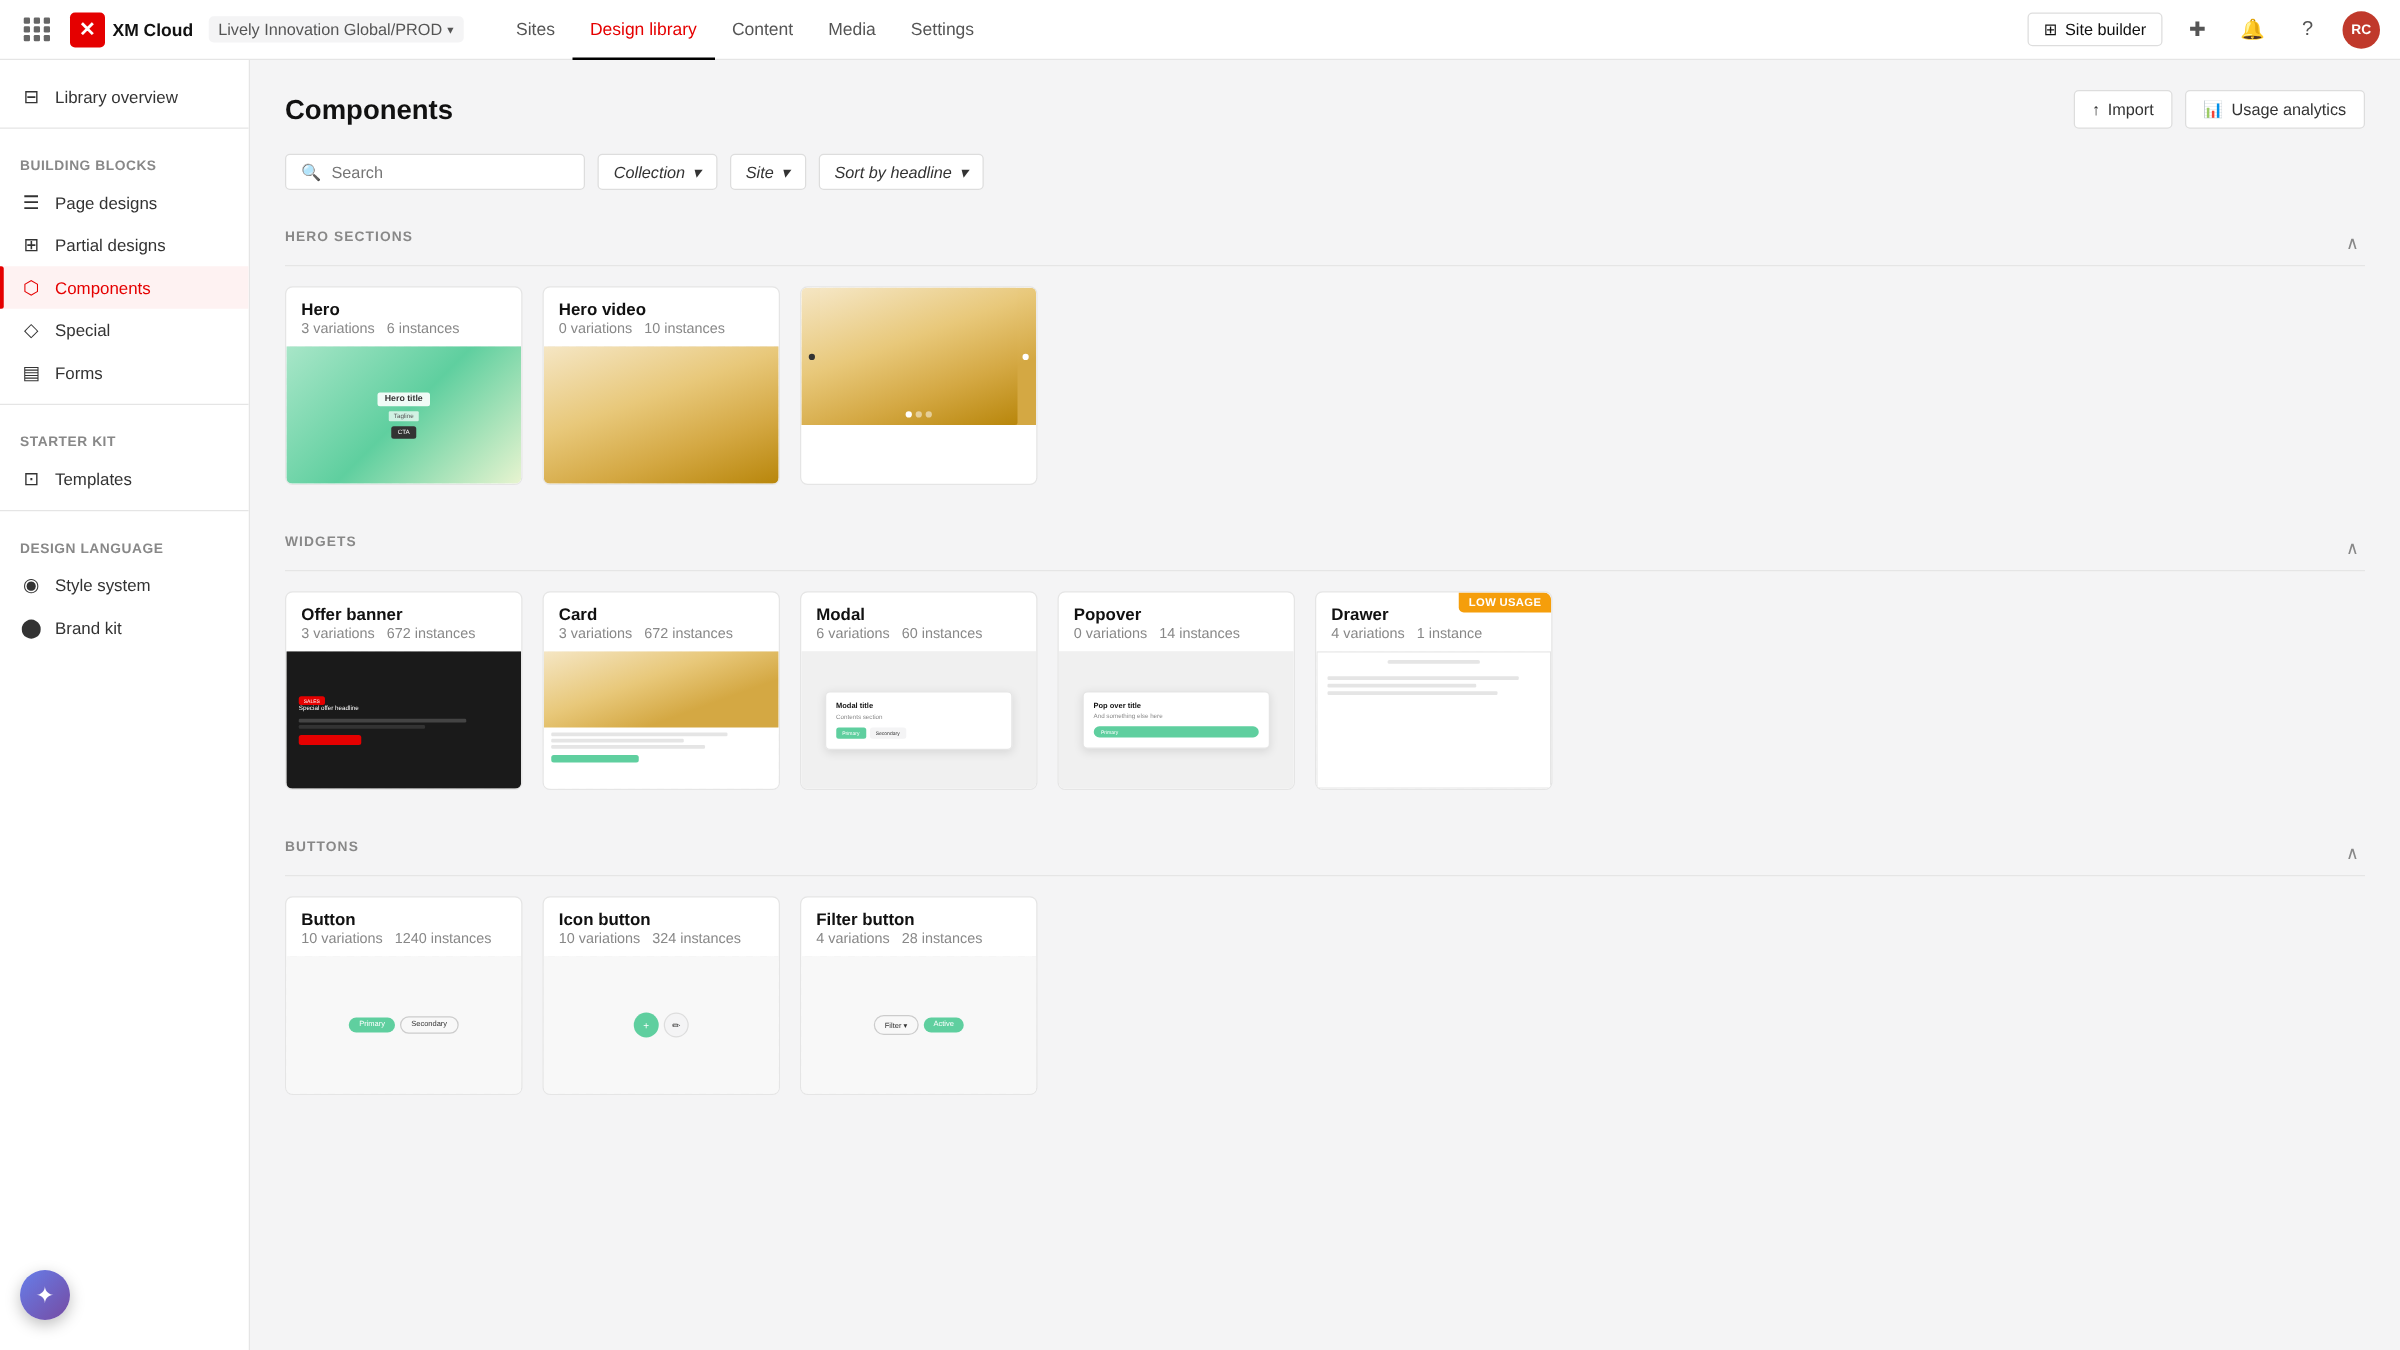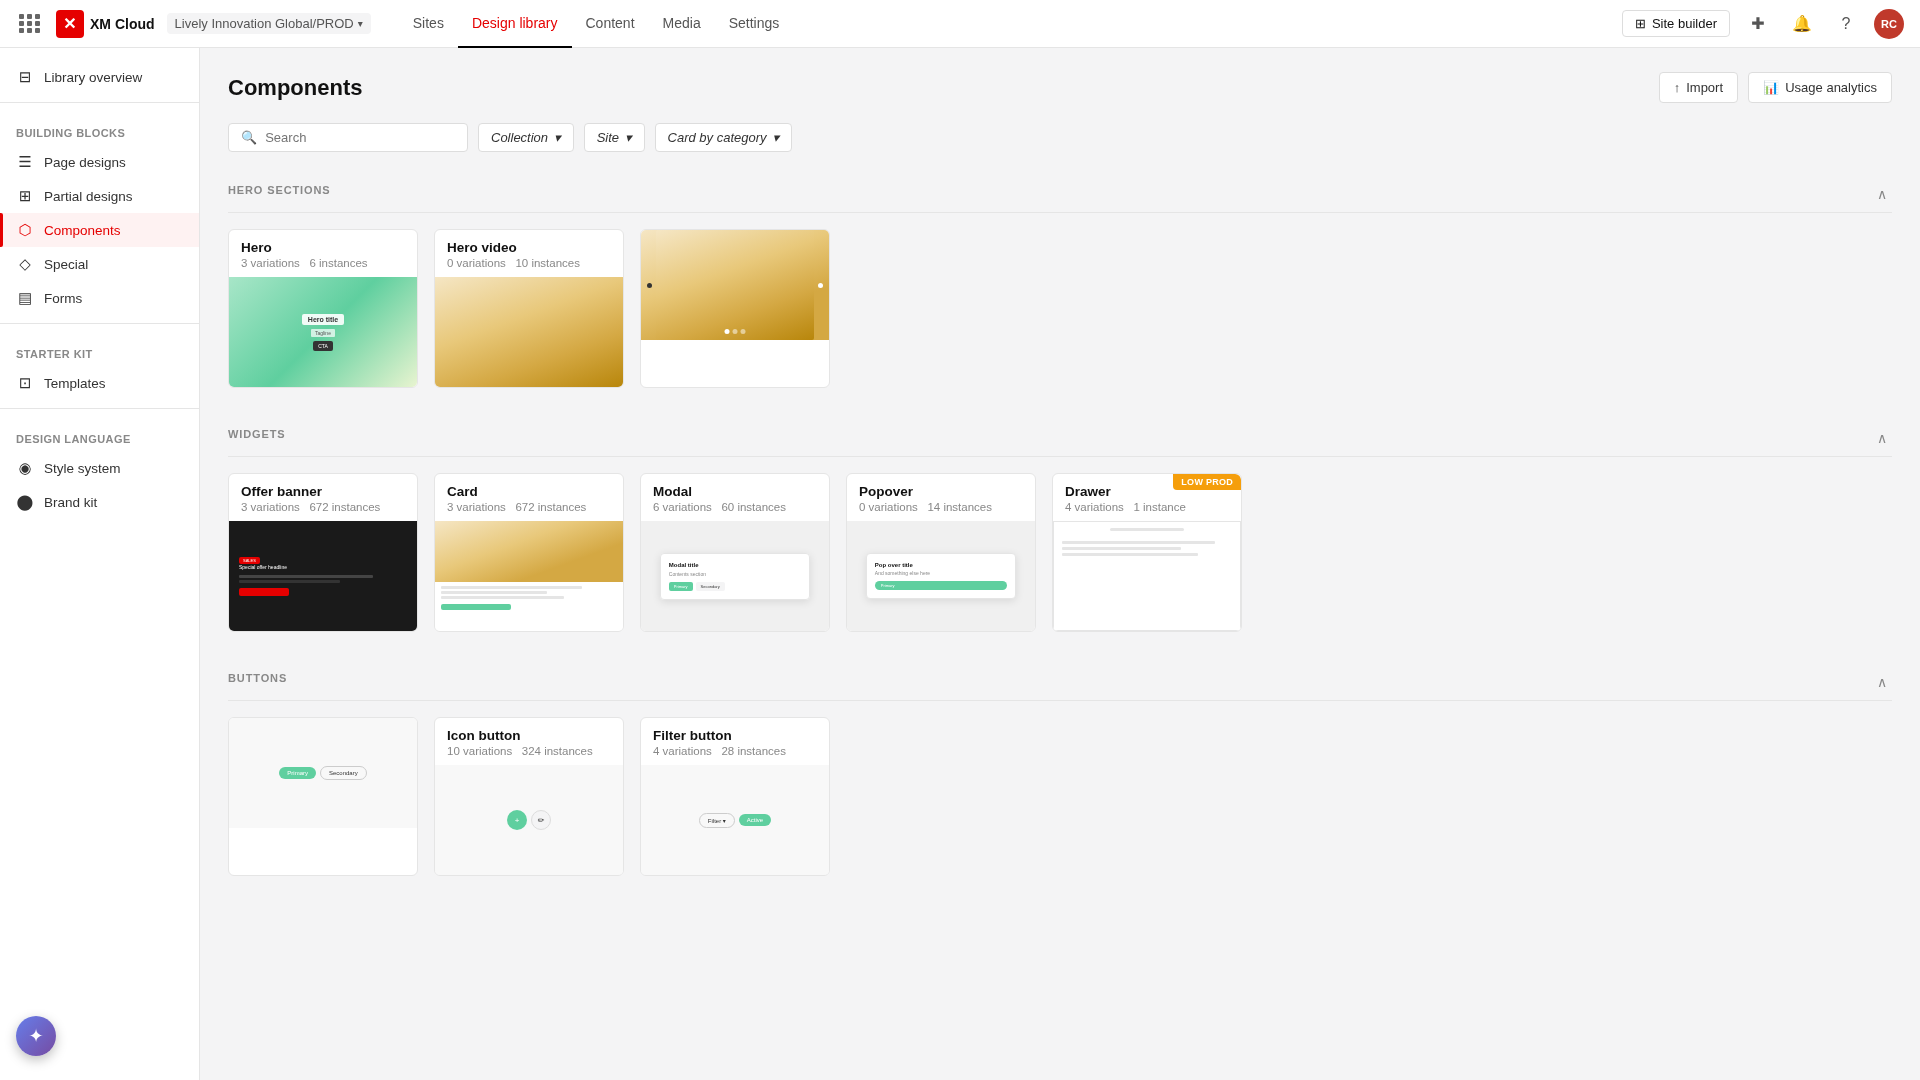--- a/index.html
+++ b/index.html
@@ -764,21 +764,21 @@
       </div>
       <button class="filter-btn">
         <span>Collection</span>
         <span>▾</span>
       </button>
       <button class="filter-btn">
         <span>Site</span>
         <span>▾</span>
       </button>
       <button class="filter-btn">
-        <span>Card by category</span>
+        <span>Sort by headline</span>
         <span>▾</span>
       </button>
     </div>
 
     <div class="section">
       <div class="section-header">
         <span class="section-title">HERO SECTIONS</span>
         <span class="section-toggle">∧</span>
       </div>
       <div class="cards-grid">
@@ -905,21 +905,21 @@
               <div class="popover-preview">
                 <div class="popover-title">Pop over title</div>
                 <div class="popover-body">And something else here</div>
                 <div class="popover-btn">Primary</div>
               </div>
             </div>
           </div>
         </div>
 
         <div class="component-card">
-          <div class="badge-low-usage">LOW PROD</div>
+          <div class="badge-low-usage">LOW USAGE</div>
           <div class="card-info">
             <div class="card-name">Drawer</div>
             <div class="card-meta">4 variations &nbsp; 1 instance</div>
           </div>
           <div class="card-preview">
             <div class="card-preview-inner">
               <div class="drawer-preview">
                 <div class="drawer-handle"></div>
                 <div style="padding:4px 8px;display:flex;flex-direction:column;gap:3px;">
                   <div style="background:#e5e5e5;height:3px;border-radius:1px;width:90%;"></div>
@@ -934,20 +934,24 @@
     </div>
 
     <div class="section">
       <div class="section-header">
         <span class="section-title">BUTTONS</span>
         <span class="section-toggle">∧</span>
       </div>
       <div class="cards-grid">
 
         <div class="component-card">
+          <div class="card-info">
+            <div class="card-name">Button</div>
+            <div class="card-meta">10 variations &nbsp; 1240 instances</div>
+          </div>
           <div class="card-preview">
             <div class="card-preview-inner">
               <div class="btn-card-preview">
                 <div class="btn-sample">Primary</div>
                 <div class="btn-sample-outline">Secondary</div>
               </div>
             </div>
           </div>
         </div>
 

